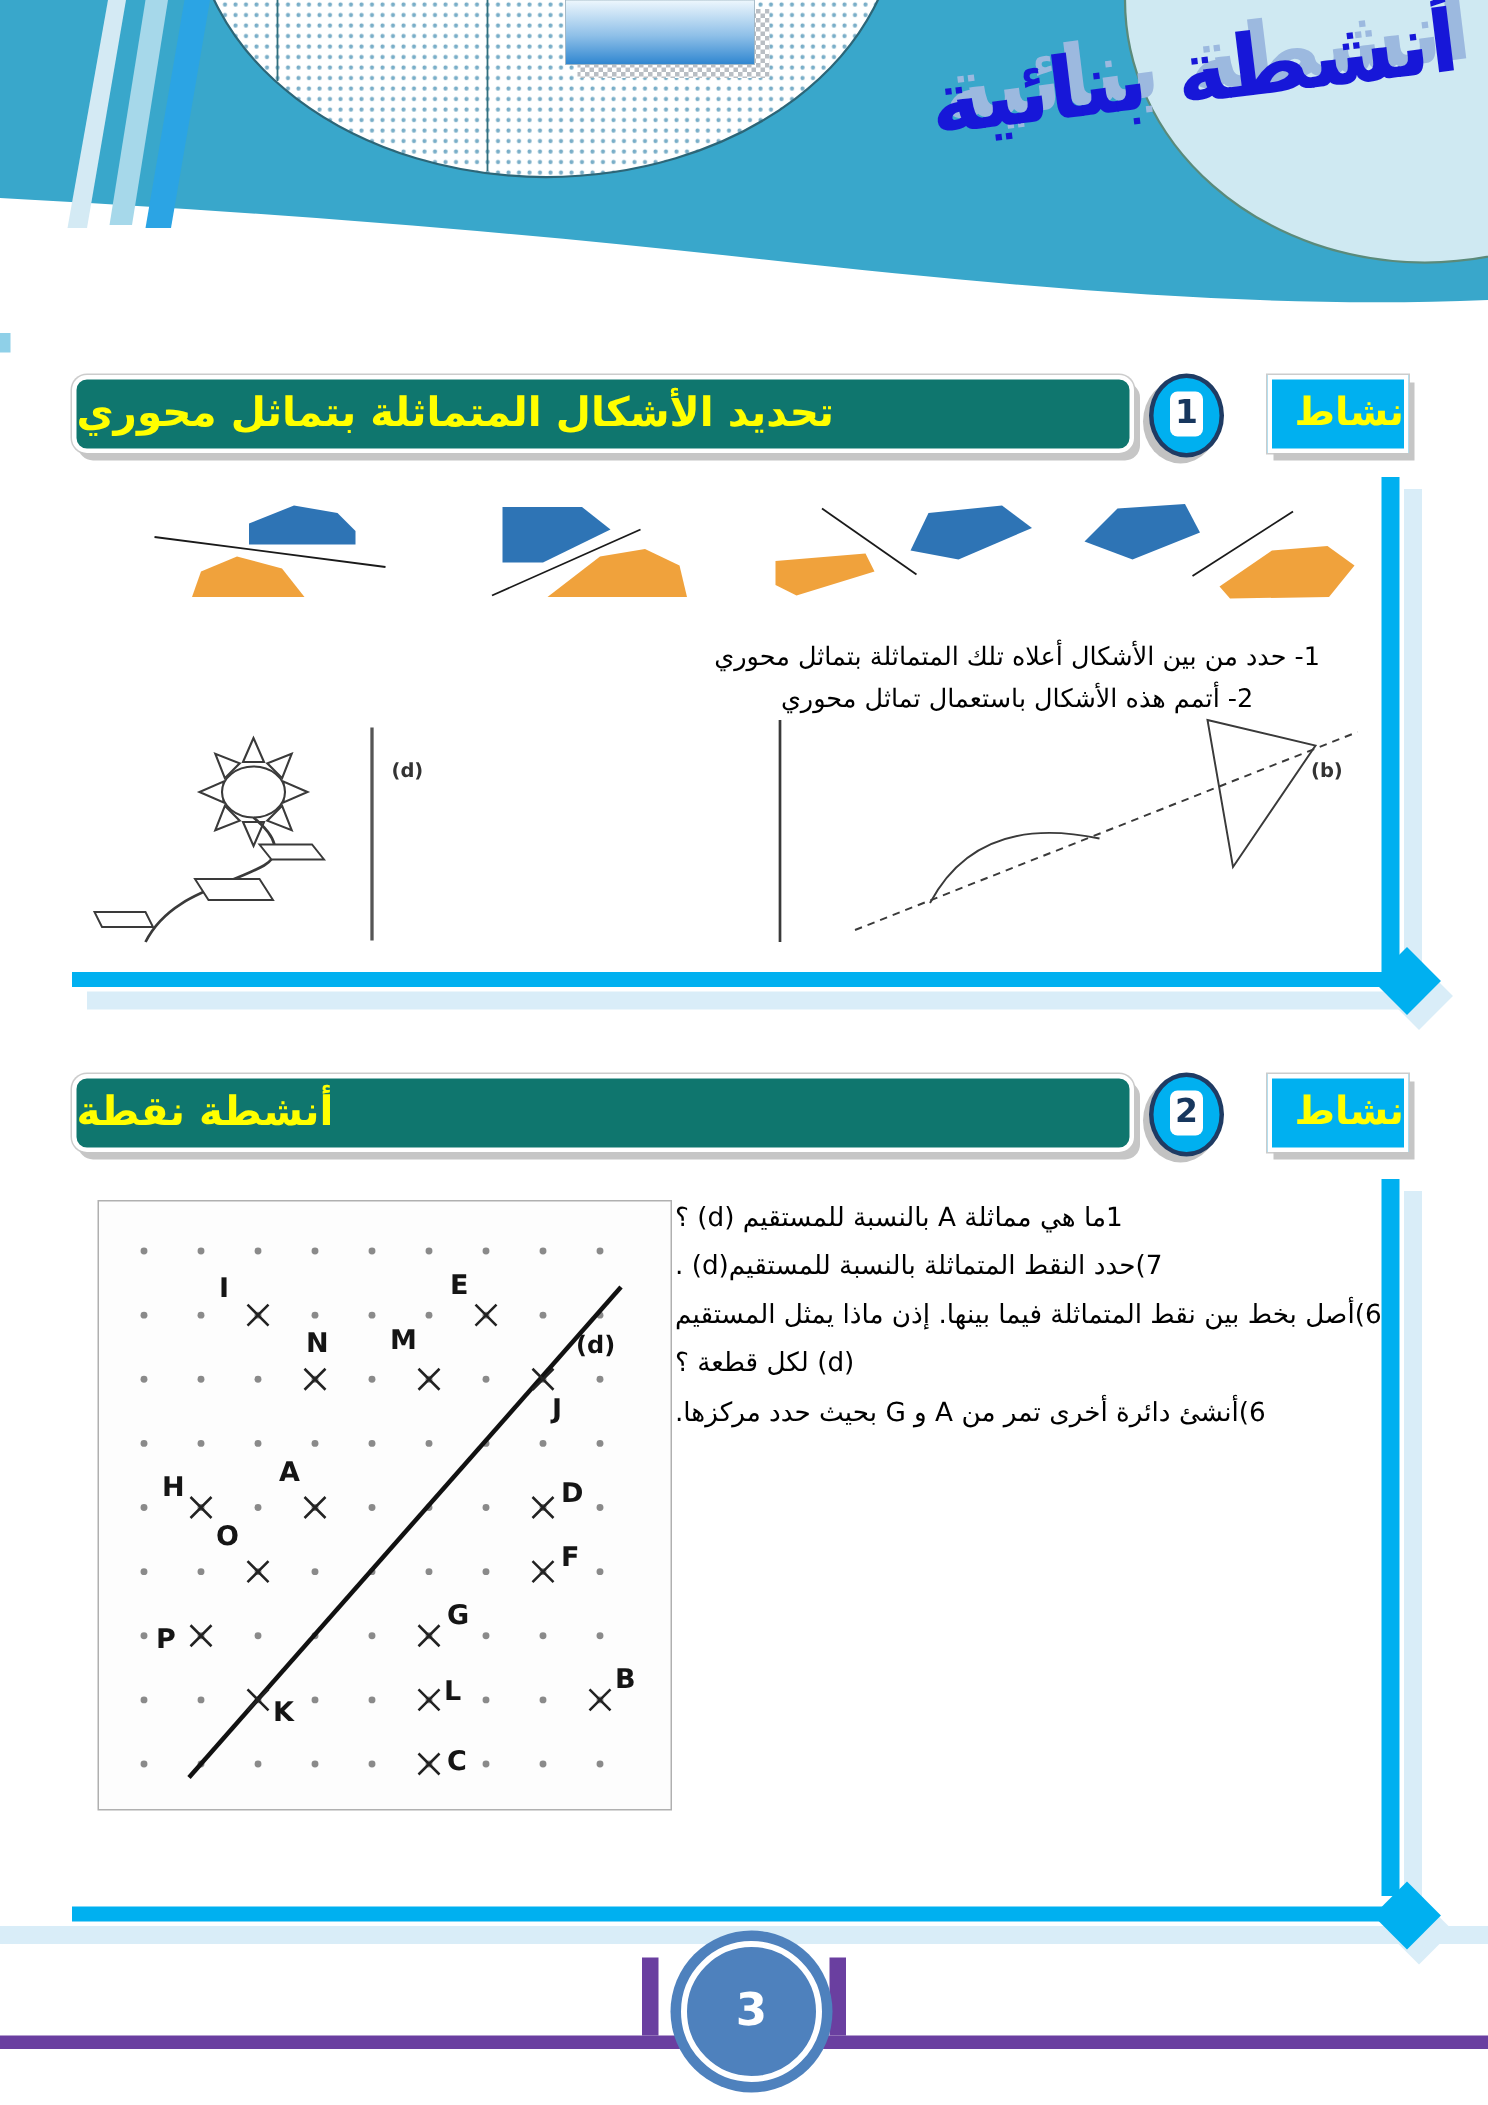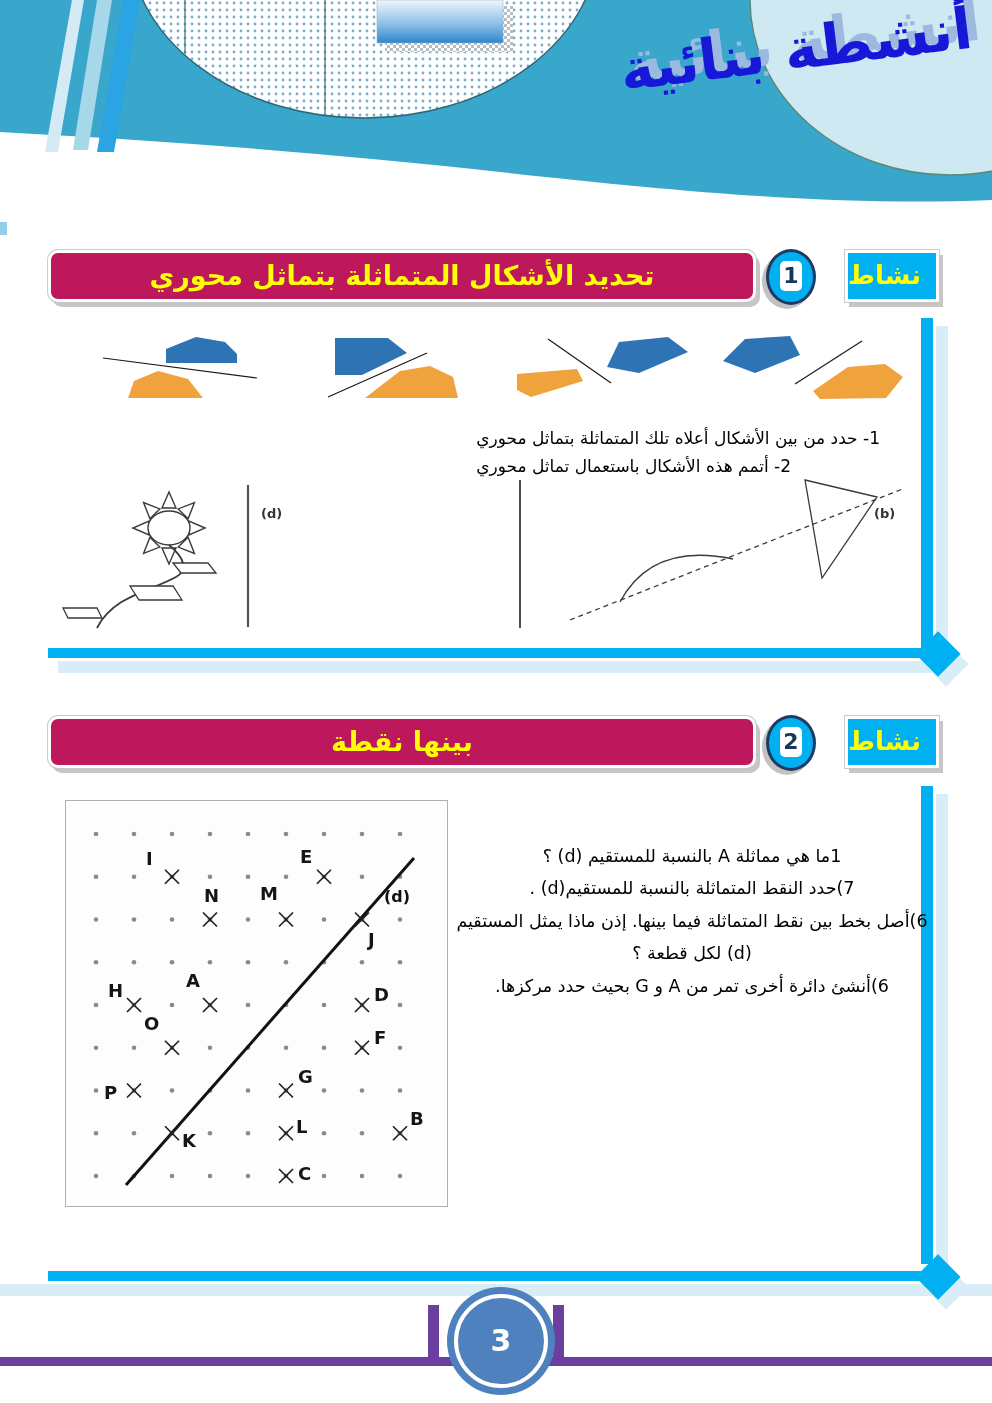--- a/index.html
+++ b/index.html
@@ -9,49 +9,49 @@
 
   
   .hdr-svg{left:0;top:0;}
   .hdr-title{left:598px;top:16px;width:396px;text-align:center;
       font-size:57px;font-weight:bold;color:#1717d8;
       transform:rotate(-7deg);transform-origin:center;
       text-shadow:9px -7px 0 #9cb9df;white-space:nowrap;}
   .edge-mark{left:0;top:222px;width:7px;height:13px;background:#8fd0e8;}
 
   
-  .act-bar{left:48px;width:702px;height:46px;background:#be185d;border:3px solid #fff;
+  .act-bar{left:48px;width:702px;height:46px;background:#0f766e;border:3px solid #fff;
       border-radius:10px;box-shadow:4px 5px 0 #c6c6c6,0 0 0 1px #cccccc;
-      color:#ffff00;font-weight:bold;font-size:27px;text-align:center;line-height:46px;}
+      color:#ffff00;font-weight:bold;font-size:27px;text-align:left;line-height:46px;}
   .act-num{width:44px;height:50px;left:766px;background:#00b0f0;border:3px solid #1f3b63;
       border-radius:50%;box-shadow:-4px 4px 0 #c2c2c2;}
   .act-num .inner{position:absolute;left:11px;top:9px;width:22px;height:30px;background:#fff;
       border-radius:5px;color:#17375e;font-weight:bold;font-size:22px;text-align:center;line-height:30px;}
   .act-label{left:845px;width:88px;height:46px;background:#00b0f0;border:3px solid #fff;
       box-shadow:4px 5px 0 #c6c6c6,0 0 0 1px #cccccc;
-      color:#ffff00;font-weight:bold;font-size:26px;text-align:left;line-height:44px;}
+      color:#ffff00;font-weight:bold;font-size:26px;text-align:right;line-height:44px;}
 
   
   .vbar{width:12px;background:#00b0f0;}
   .vbar-sh{width:12px;background:#d9edf8;}
   .hbar{height:10px;background:#00b0f0;}
   .hbar-sh{height:12px;background:#d9edf8;}
   .diamond{width:32px;height:32px;background:#00b0f0;transform:rotate(45deg);}
   .diamond-sh{width:32px;height:32px;background:#d9edf8;transform:rotate(45deg);}
 
   
-  .instructions{right:112px;top:424px;direction:rtl;text-align:left;
+  .instructions{right:112px;top:424px;direction:rtl;text-align:center;
       font-size:17px;color:#000;}
   .instr-line{white-space:nowrap;line-height:28px;}
 
   
   .grid-panel{left:65px;top:800px;width:381px;height:405px;background:#fdfdfd;
       border:1px solid #b0b0b0;}
-  .questions{left:450px;top:796px;width:484px;direction:rtl;text-align:center;
-      font-size:17.5px;color:#000;margin-top:44px;}
+  .questions{left:450px;top:796px;width:484px;direction:rtl;text-align:left;
+      font-size:17.5px;color:#000;}
   .q-line{margin:0;line-height:32.4px;}
 
   
   .foot-band{left:0;top:1284px;width:992px;height:12px;background:#d9edf8;}
   .foot-bar{left:0;top:1357px;width:992px;height:9px;background:#6a3fa0;}
   .foot-stub{width:11px;height:52px;top:1305px;background:#6a3fa0;}
   .page-circle{left:454px;top:1294px;width:86px;height:86px;border-radius:50%;
       background:#4e81bd;border:4px solid #fff;box-shadow:0 0 0 7px #4e81bd;
       color:#fff;font-size:30px;font-weight:bold;text-align:center;line-height:86px;}
 </style>
@@ -149,21 +149,21 @@
   </svg>
 
   <svg class="abs" style="left:490px;top:470px;" width="440" height="165" viewBox="0 0 440 165">
     <line x1="30" y1="10" x2="30" y2="158" stroke="#3a3a3a" stroke-width="1.8"></line>
     <line x1="80" y1="150" x2="415" y2="18" stroke="#3a3a3a" stroke-width="1.3" stroke-dasharray="5,4"></line>
     <polygon points="315,10 387,27 332,108" fill="none" stroke="#3a3a3a" stroke-width="1.3"></polygon>
     <path d="M130,132 Q162,72 243,89" fill="none" stroke="#3a3a3a" stroke-width="1.3"></path>
     <text x="384" y="48" font-size="13" font-weight="bold" fill="#333">(b)</text>
   </svg>
 
-  <div class="abs act-bar" style="top:716px;" dir="rtl">بينها نقطة</div>
+  <div class="abs act-bar" style="top:716px;" dir="rtl">أنشطة نقطة</div>
   <div class="abs act-num" style="top:715px;">
     <div class="inner">2</div>
   </div>
   <div class="abs act-label" style="top:716px;" dir="rtl">نشاط</div>
 
   <div class="abs vbar-sh" style="left:936px;top:794px;height:482px;"></div>
   <div class="abs foot-band"></div>
   <div class="abs diamond-sh" style="left:930px;top:1271px;"></div>
   <div class="abs vbar" style="left:921px;top:786px;height:478px;"></div>
   <div class="abs hbar" style="left:48px;top:1271px;width:882px;"></div>

